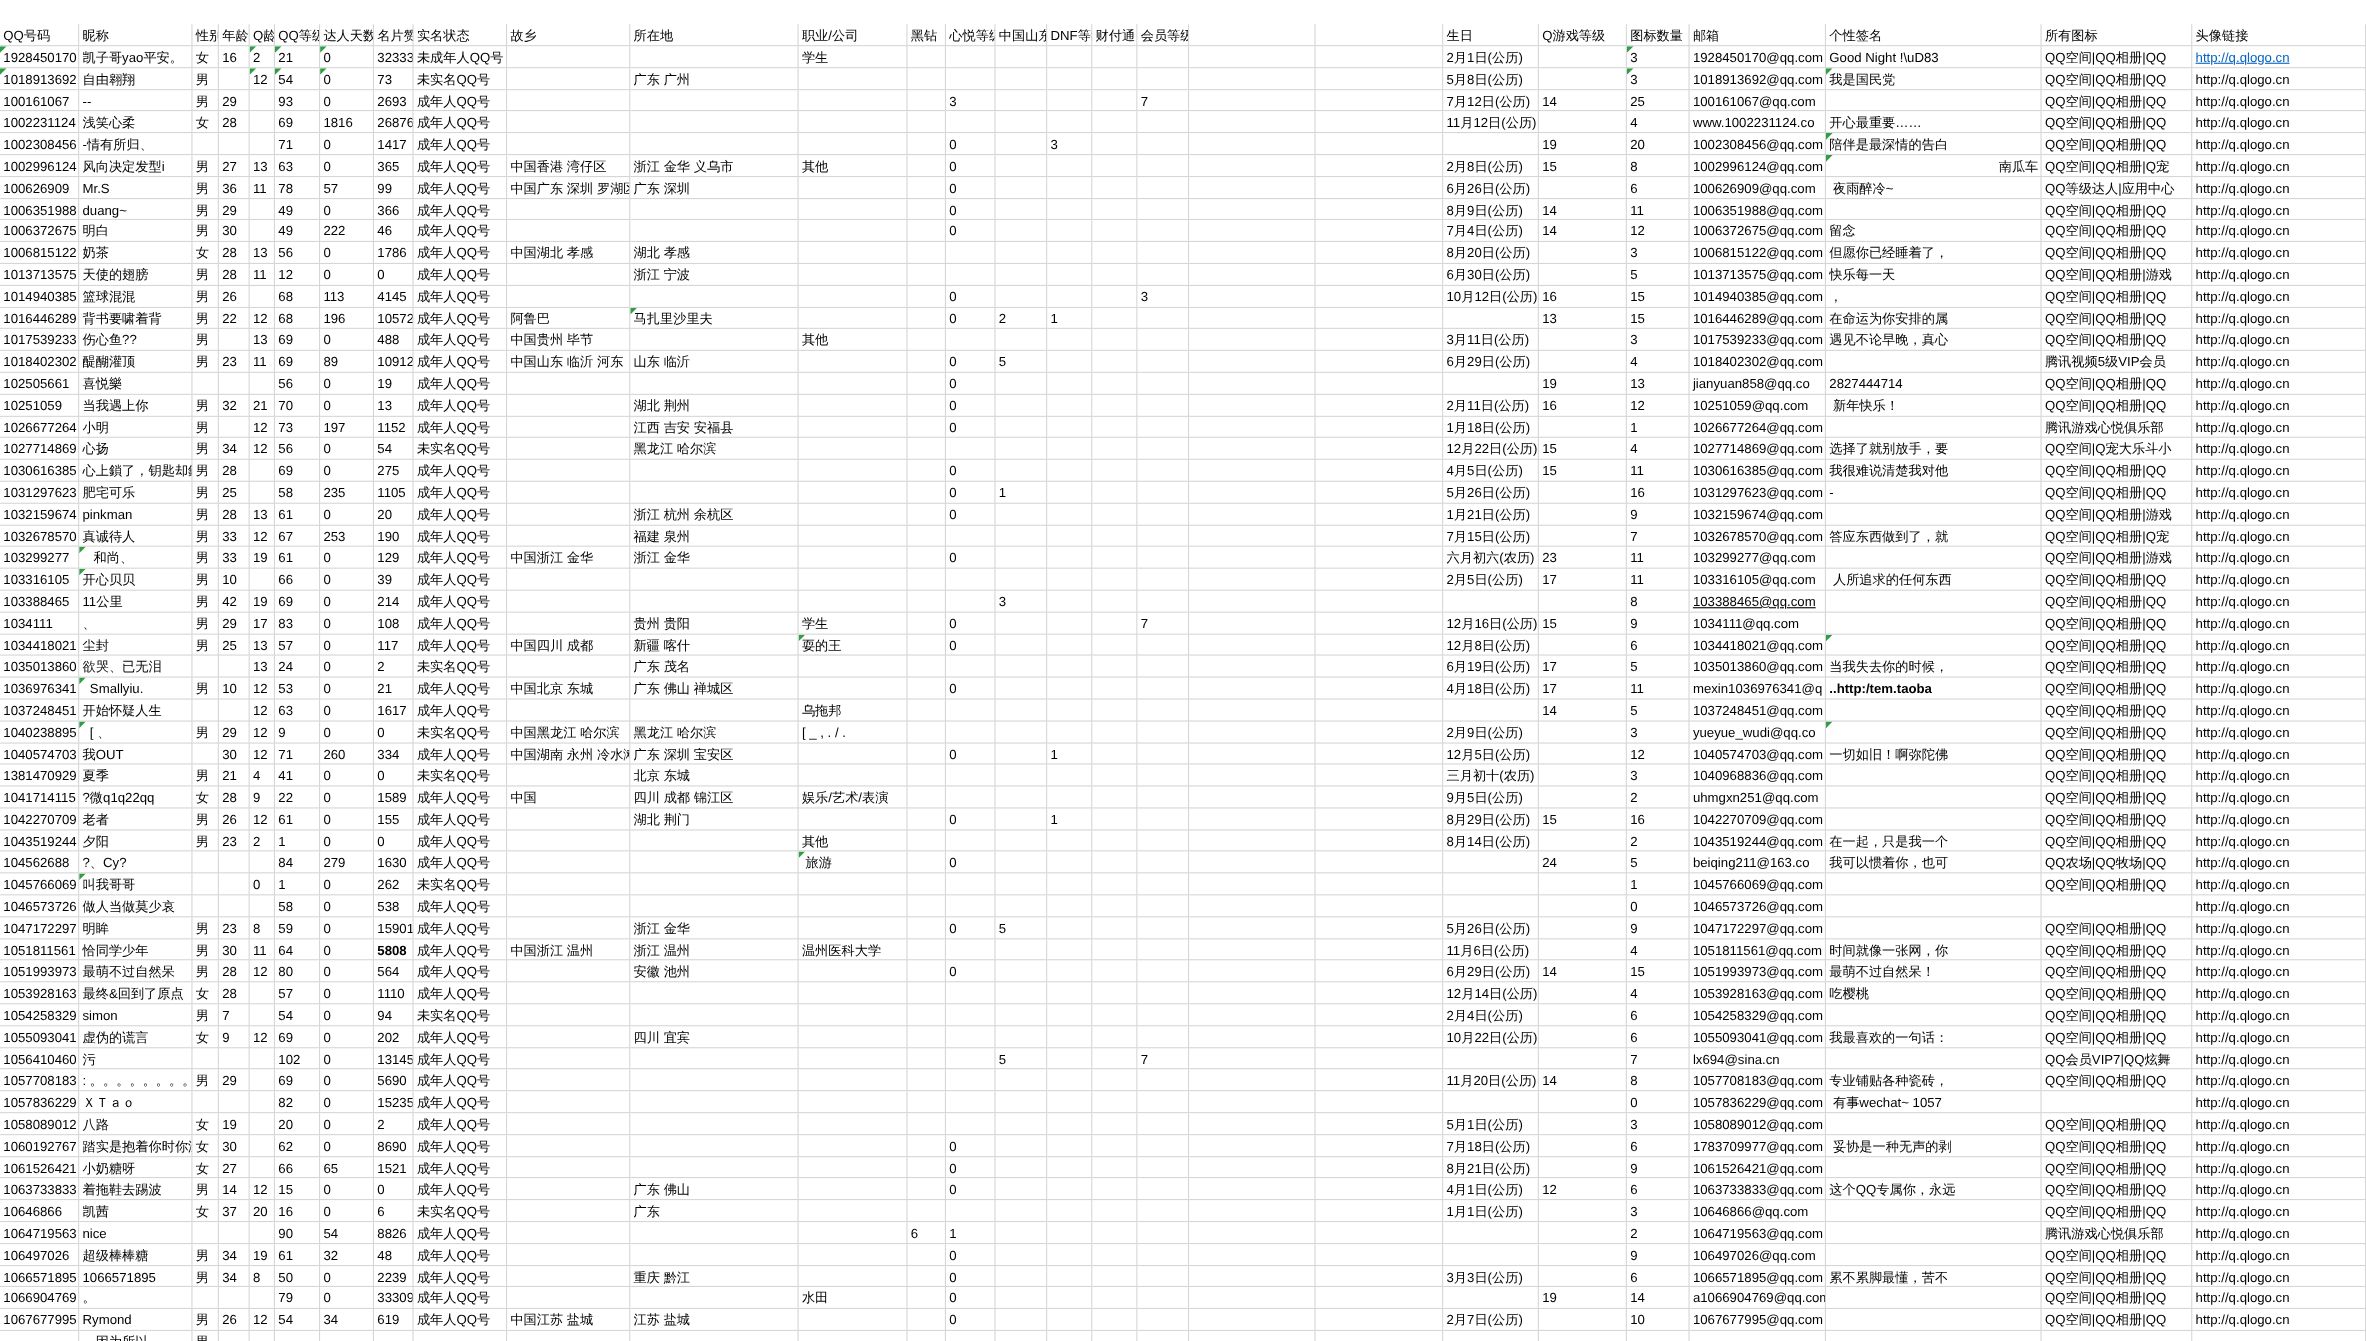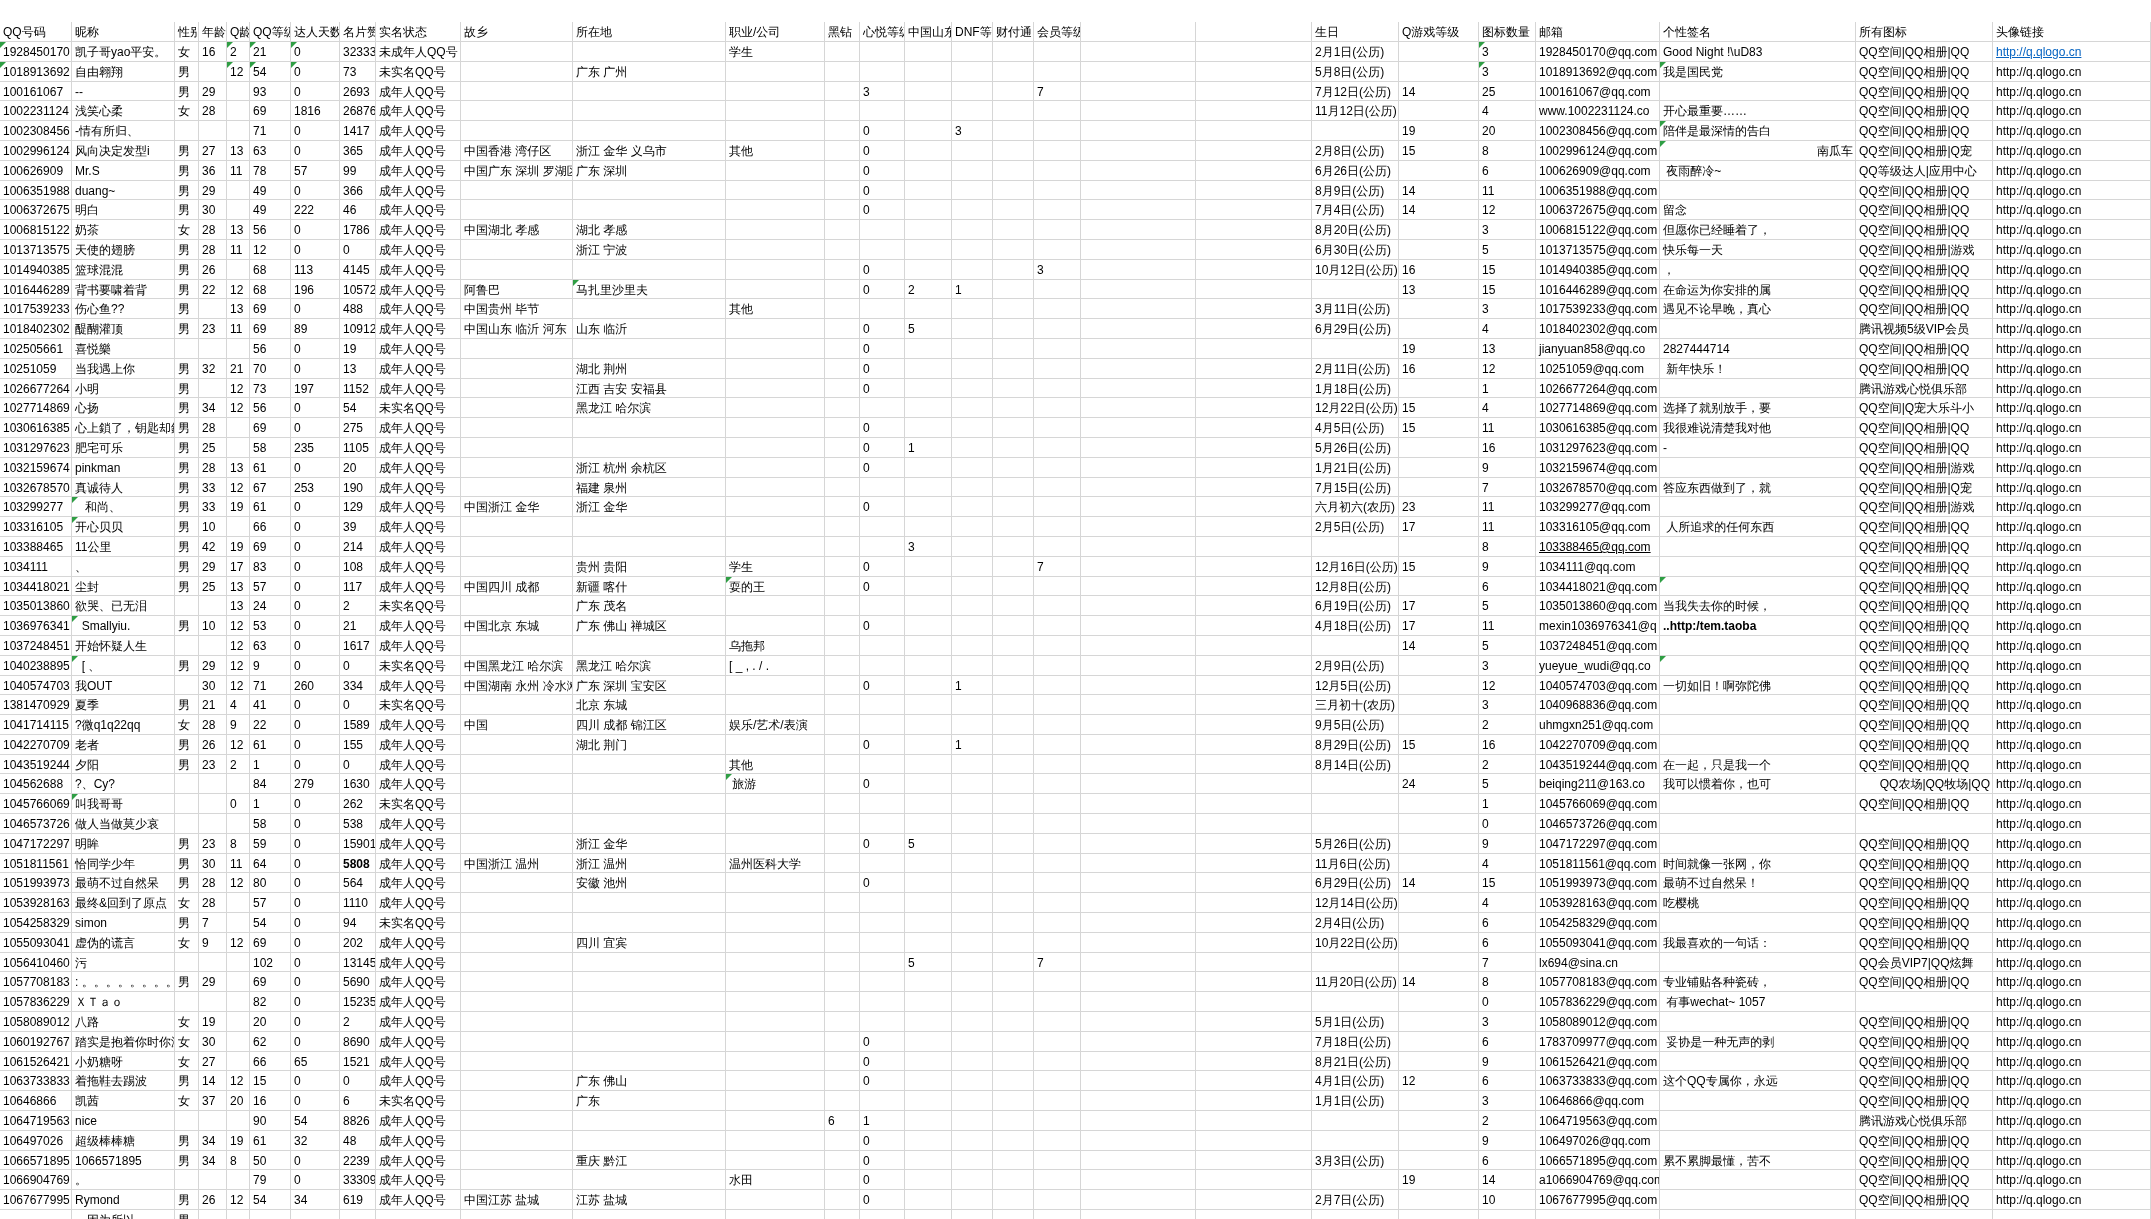--- a/index.html
+++ b/index.html
@@ -1151,21 +1151,21 @@
       <div class="cell" style="width: 41px;"></div>
       <div class="cell" style="width: 41px;"></div>
       <div class="cell" style="width: 47px;"></div>
       <div class="cell" style="width: 115px;"></div>
       <div class="cell" style="width: 116px;"></div>
       <div class="cell" style="width: 87px;"></div>
       <div class="cell" style="width: 80px;">24</div>
       <div class="cell" style="width: 57px;">5</div>
       <div class="cell" style="width: 124px;">beiqing211@163.co</div>
       <div class="cell" style="width: 196px;">我可以惯着你，也可</div>
-      <div class="cell" style="width: 137px; text-align: right;">QQ农场|QQ牧场|QQ</div>
+      <div class="cell" style="width: 137px;">QQ农场|QQ牧场|QQ</div>
       <div class="cell" style="width: 158px;">http://q.qlogo.cn</div>
     </div>
     <div class="row">
       <div class="cell" style="width: 72px;">1045766069</div>
       <div class="cell" style="width: 103px;"><span class="flag"></span>叫我哥哥</div>
       <div class="cell" style="width: 24px;"></div>
       <div class="cell" style="width: 28px;"></div>
       <div class="cell" style="width: 23px;">0</div>
       <div class="cell" style="width: 41px;">1</div>
       <div class="cell" style="width: 49px;">0</div>

